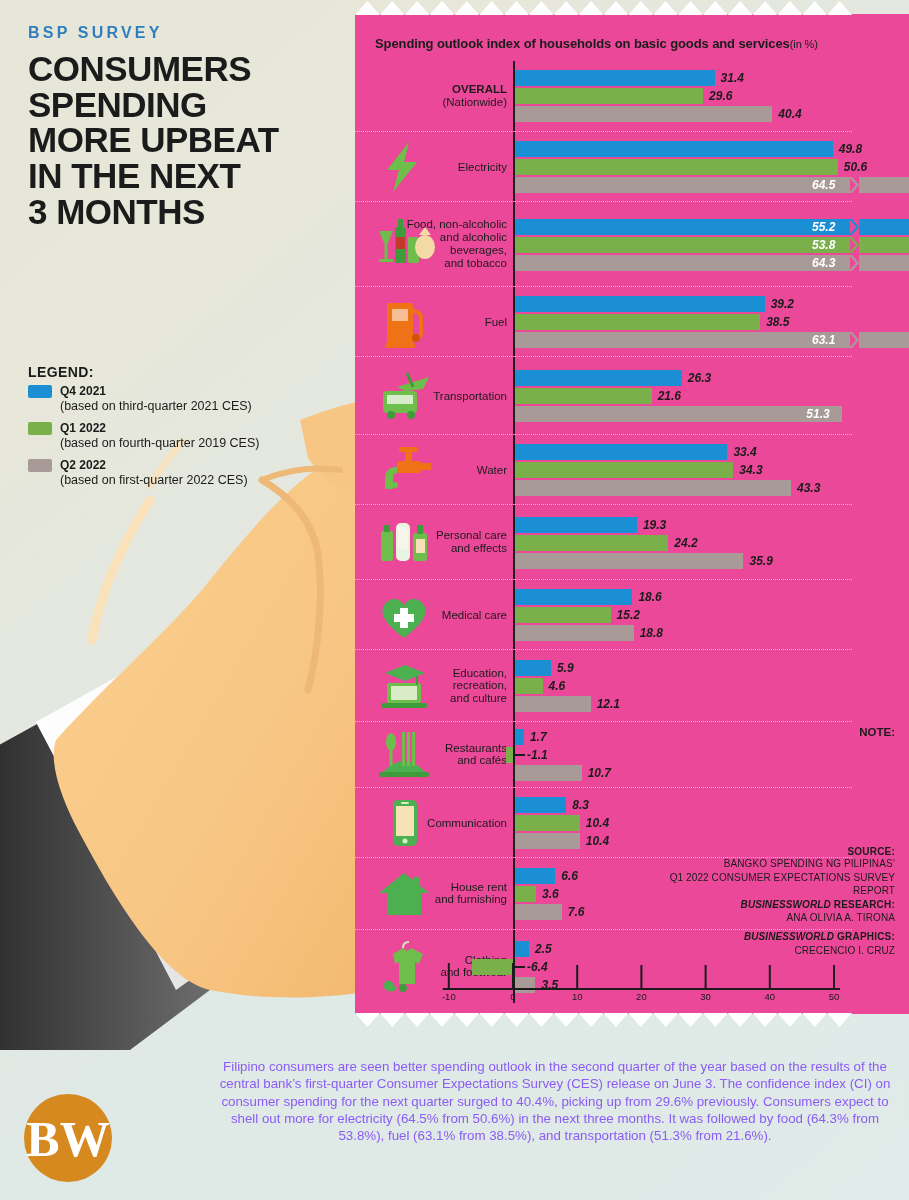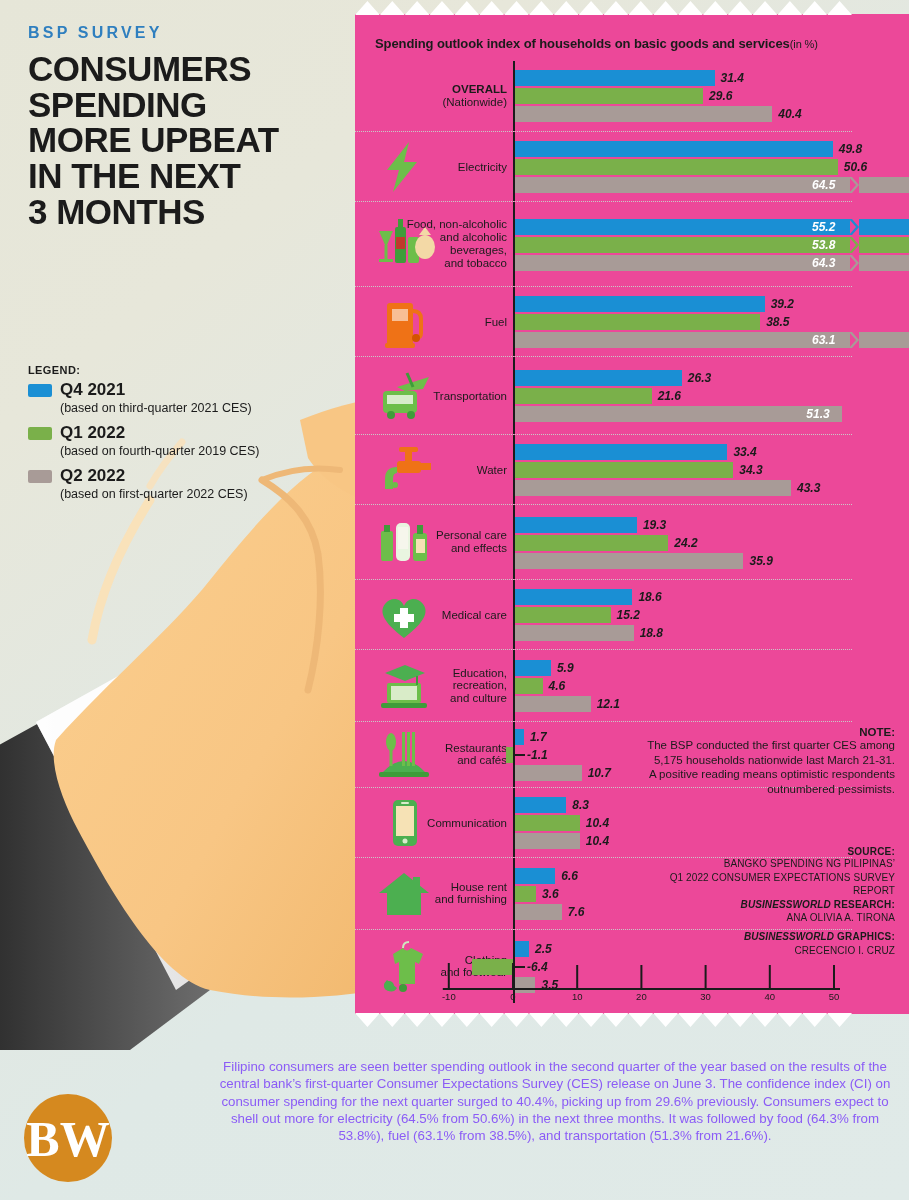--- a/index.html
+++ b/index.html
@@ -10,25 +10,25 @@
   }
   
   #headline{position:absolute;left:28px;top:24px;width:310px;}
   #kicker{color:#2f7fbf;font-weight:bold;font-size:16px;letter-spacing:3.2px;margin-bottom:9px;}
   #bigtitle{color:#1b1b1b;font-weight:bold;font-size:35px;line-height:1.02;letter-spacing:-0.5px;
             text-transform:uppercase;font-stretch:condensed;}
   #bigtitle div{white-space:nowrap;}
 
   
   #legend{position:absolute;left:28px;top:364px;width:260px;z-index:6;}
-  #legend-title{font-size:11px;font-weight:bold;color:#1b1b1b;letter-spacing:.4px;margin-bottom:4px;}
+  #legend-title{font-size:14px;font-weight:bold;color:#1b1b1b;letter-spacing:.4px;margin-bottom:4px;}
   .lg-row{margin-bottom:8px;}
   .lg-line{display:flex;align-items:center;}
   .lg-sw{width:24px;height:13px;border-radius:2px;margin-right:8px;flex:0 0 auto;}
-  .lg-name{font-size:17px;font-weight:bold;color:#1b1b1b;}
+  .lg-name{font-size:12px;font-weight:bold;color:#1b1b1b;}
   .lg-sub{font-size:12.5px;color:#1b1b1b;margin-left:32px;margin-top:1px;}
 
   
   #hand{position:absolute;left:0;top:330px;width:380px;height:720px;z-index:3;pointer-events:none;}
 
   
   #card{position:absolute;left:355px;top:14px;width:578px;height:1000px;background:#ec4899;z-index:4;}
   #card-top-zig,#card-bot-zig{position:absolute;left:0;width:497px;height:14px;}
   #card-top-zig{top:-13px;}
   #card-bot-zig{bottom:-13px;}
@@ -465,21 +465,20 @@
     <div class="tick-lab" style="left: 158px; position: absolute; top: 977px;">0</div>
     <div class="tick-lab" style="left: 222.2px; position: absolute; top: 977px;">10</div>
     <div class="tick-lab" style="left: 286.4px; position: absolute; top: 977px;">20</div>
     <div class="tick-lab" style="left: 350.6px; position: absolute; top: 977px;">30</div>
     <div class="tick-lab" style="left: 414.8px; position: absolute; top: 977px;">40</div>
     <div class="tick-lab" style="left: 479px; position: absolute; top: 977px;">50</div>
   </div>
 
 <div id="notes">
   <div class="nt-h">NOTE:</div>
-  <div class="nt-b">The BSP conducted the first quarter CES among 5,175 households nationwide last March 21-31. A positive reading means optimistic respondents outnumbered pessimists.</div>
 </div>
 
 <div id="sources">
   <div class="sr-h">SOURCE:</div>
   <div class="sr-b">BANGKO SPENDING NG PILIPINAS’</div>
   <div class="sr-b">Q1 2022 CONSUMER EXPECTATIONS SURVEY REPORT</div>
   <div class="sr-b">
     <span class="sr-i">BUSINESSWORLD</span><span class="sr-h"> RESEARCH:</span>
   </div>
   <div class="sr-b">ANA OLIVIA A. TIRONA</div>

